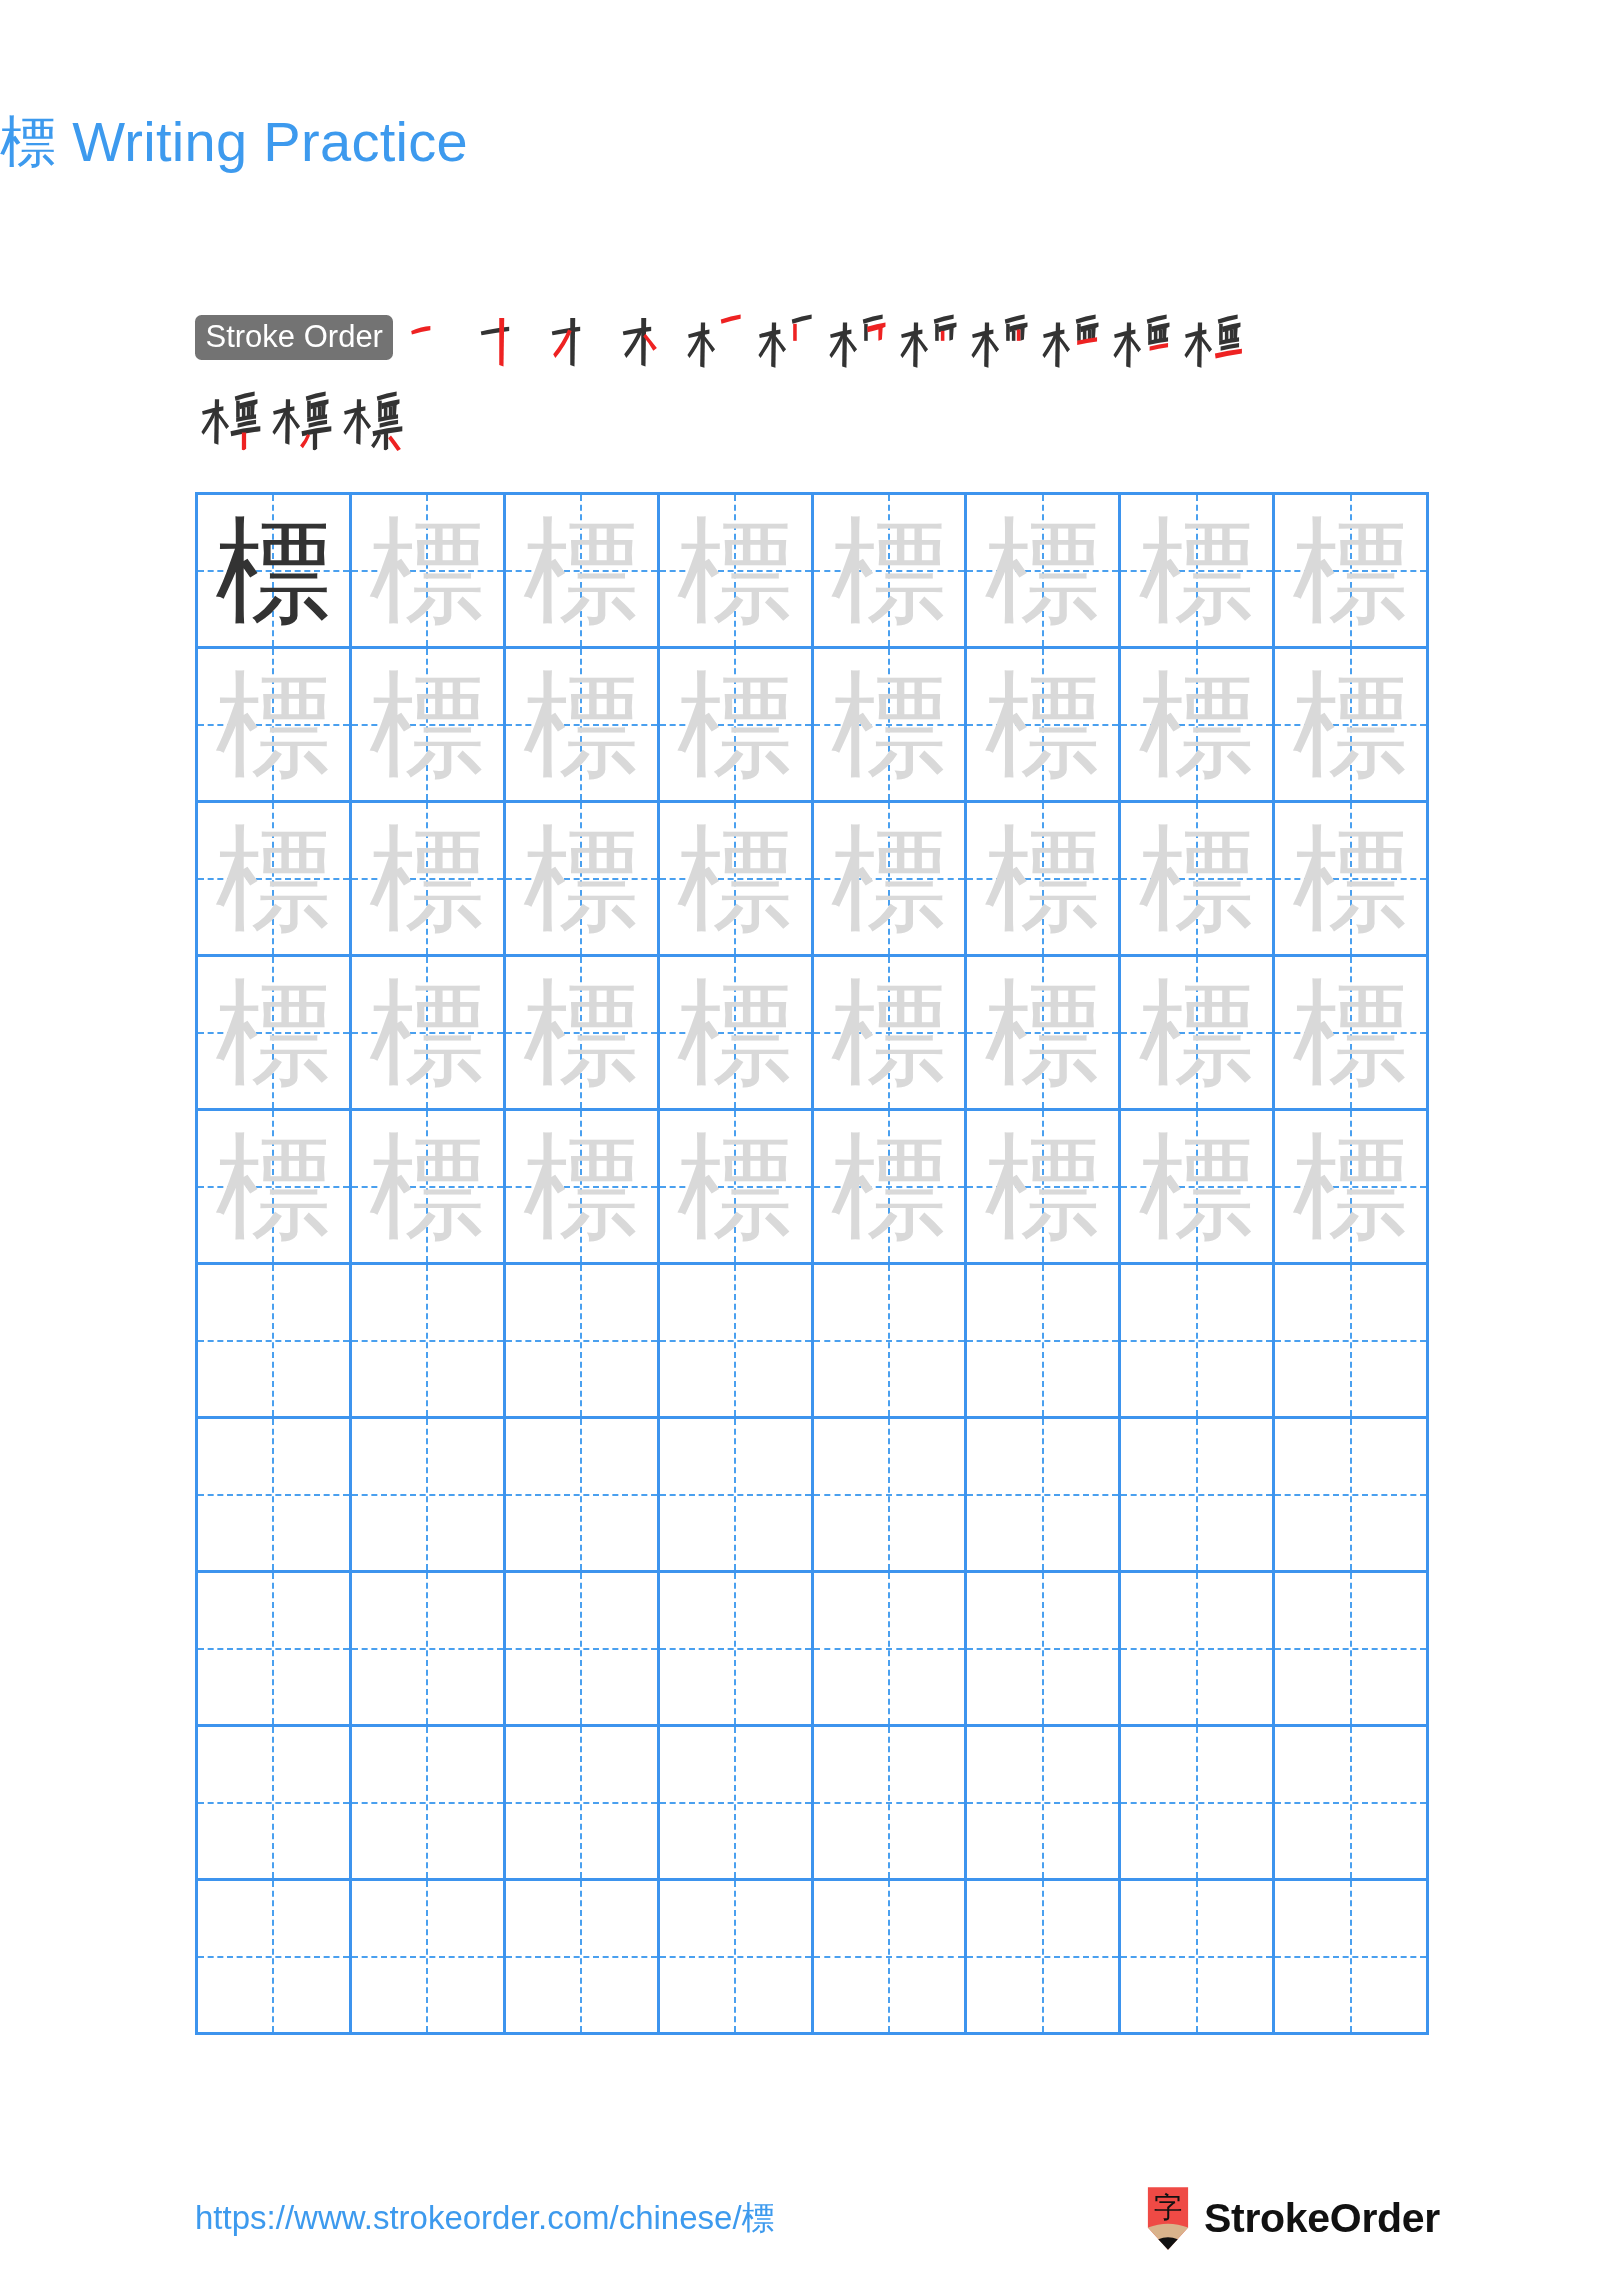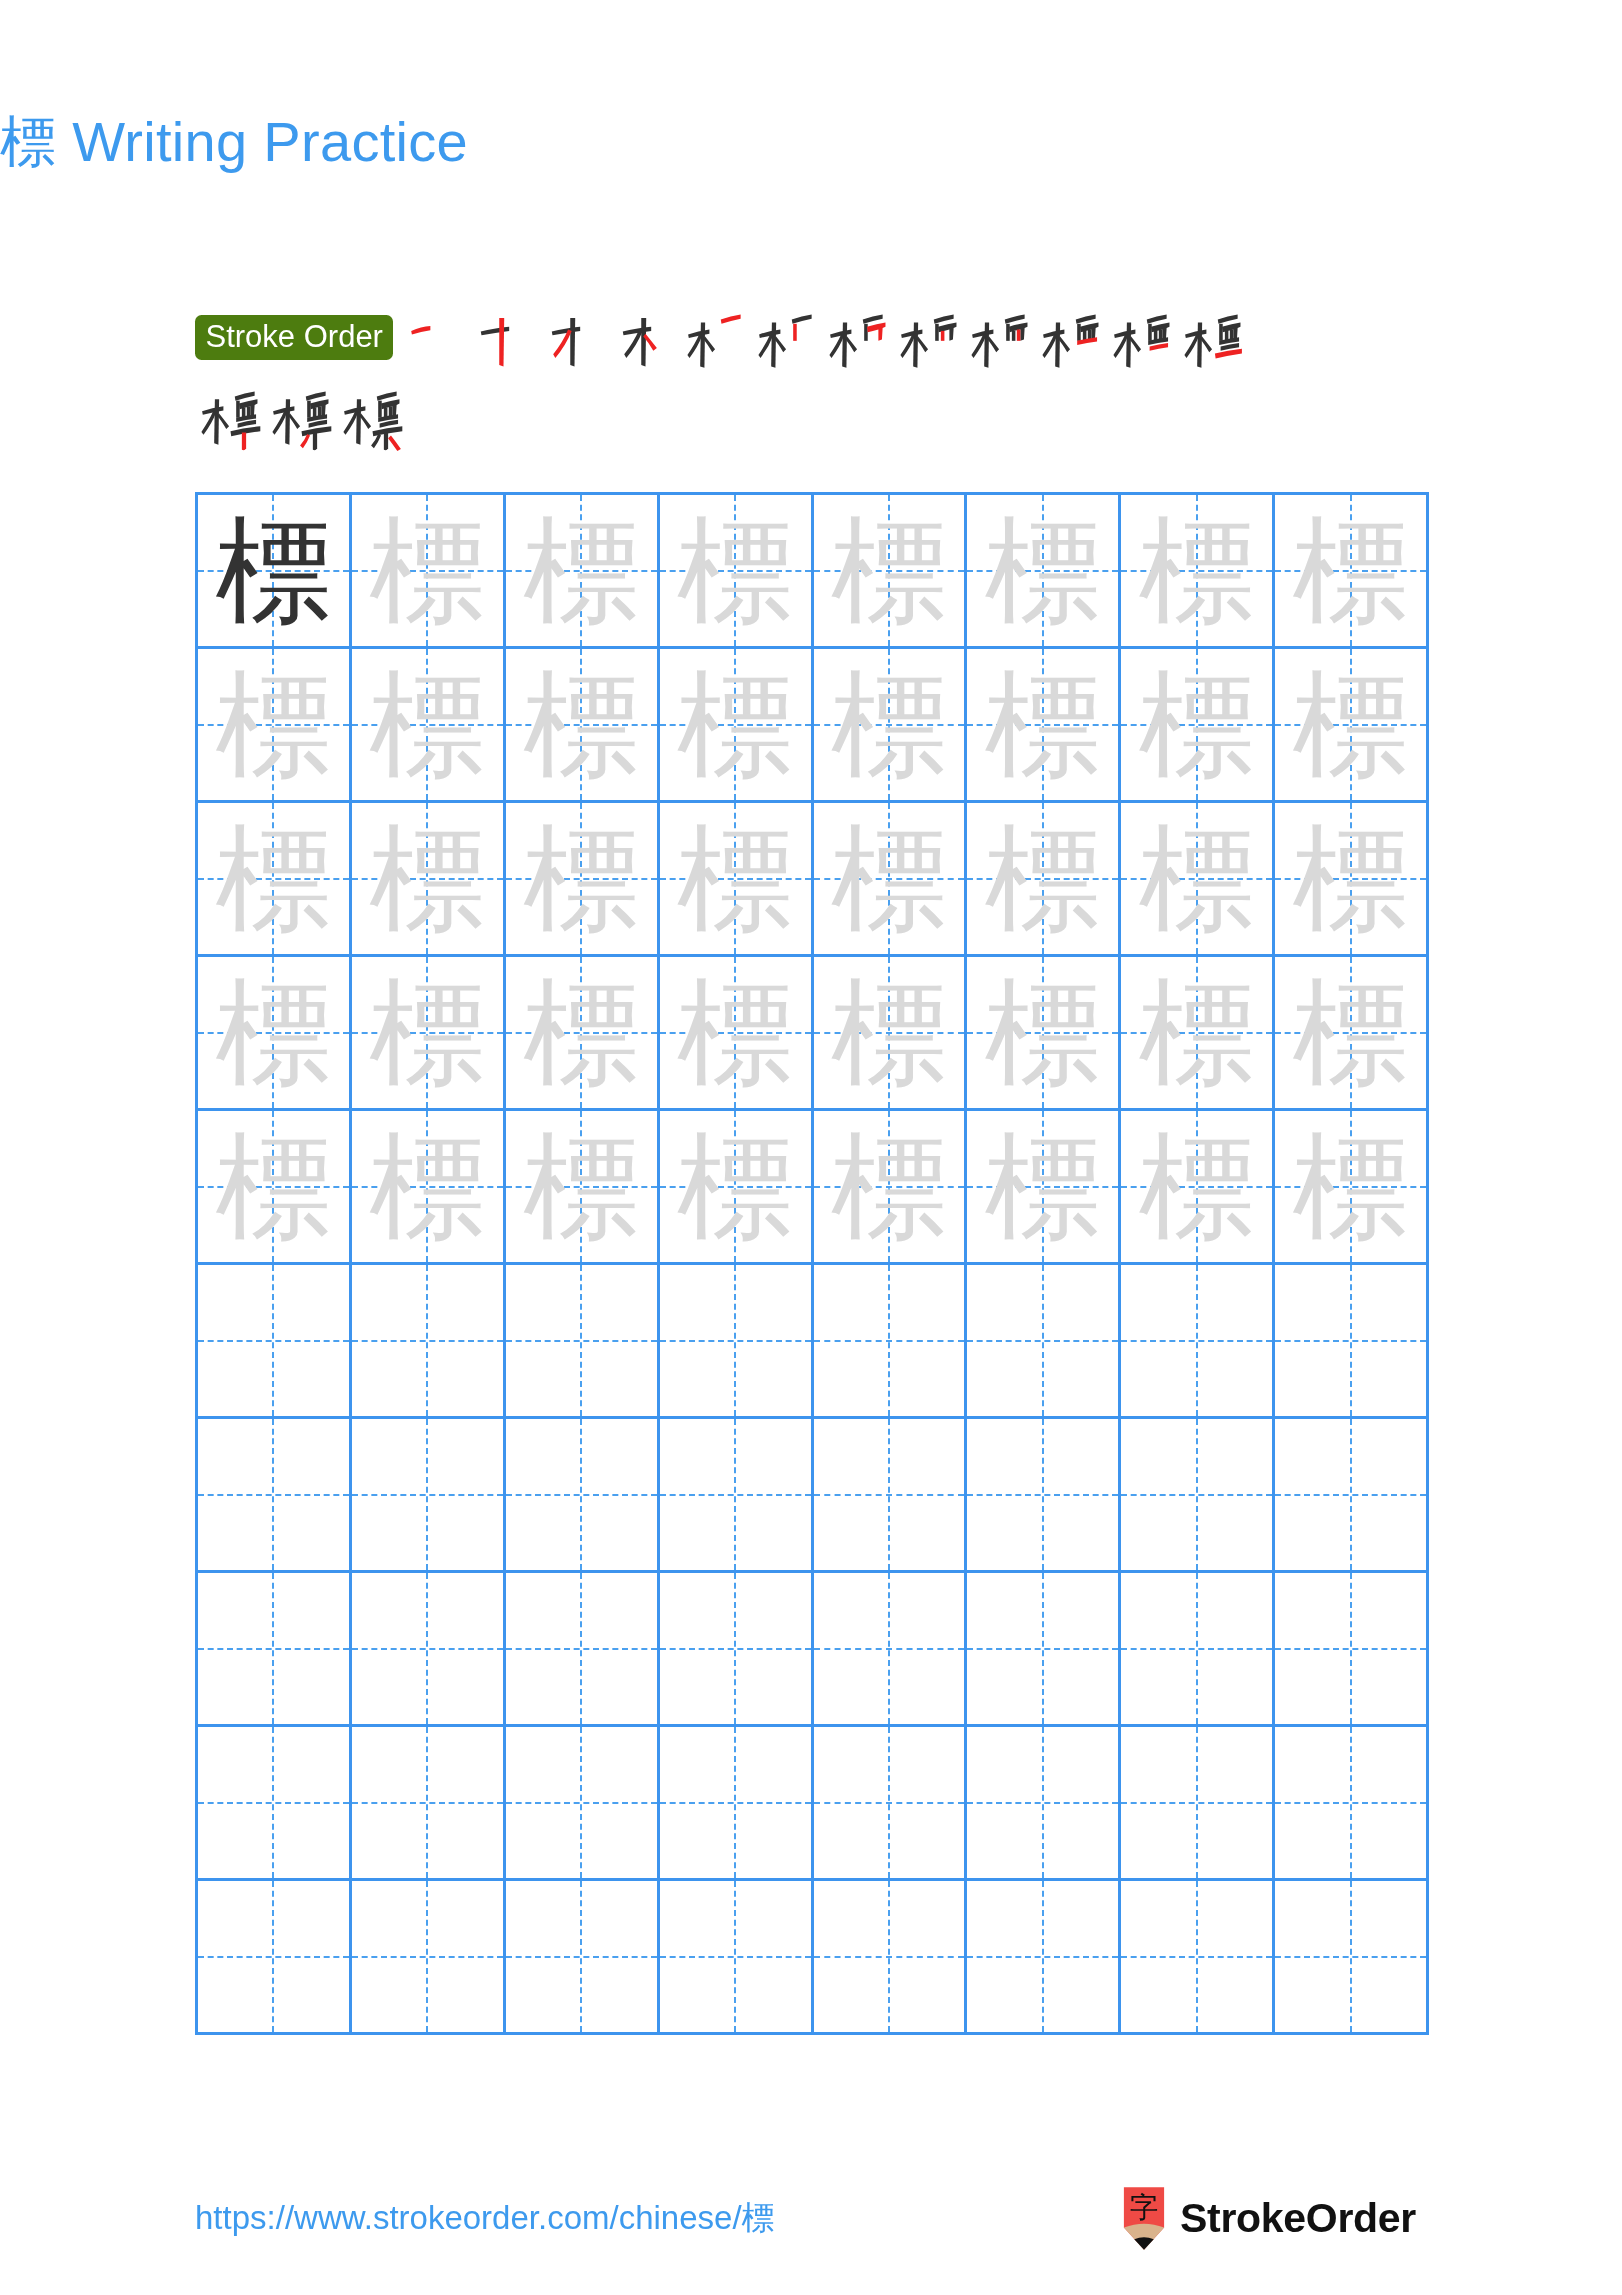--- a/index.html
+++ b/index.html
@@ -39,21 +39,21 @@
     width: 1237px;
   }
   .stroke-order-line {
     display: flex;
     align-items: center;
     flex-wrap: nowrap;
     height: 79px;
   }
   .stroke-order-badge {
     display: inline-block;
-    background: #4d7c0f;
+    background: #737373;
     color: #ffffff;
     font-size: 31px;
     font-weight: 400;
     padding: 5.2px 10.5px 7.9px 10.5px;
     border-radius: 6.5px;
     line-height: 1;
     white-space: nowrap;
     flex: 0 0 auto;
     margin-right: 3.9px;
   }
@@ -126,21 +126,21 @@
     z-index: 2;
     user-select: none;
   }
   .cell-char.solid { color: #333333; }
   .cell-char.trace { color: #d9d9d9; }
 
   
   .footer {
     position: absolute;
     left: 195px;
-    right: 206px;
+    right: 182px;
     top: 2179px;
     height: 79px;
     display: flex;
     align-items: center;
     justify-content: space-between;
   }
   .footer-url {
     font-size: 33px;
     color: #3d9aee;
     text-decoration: none;

